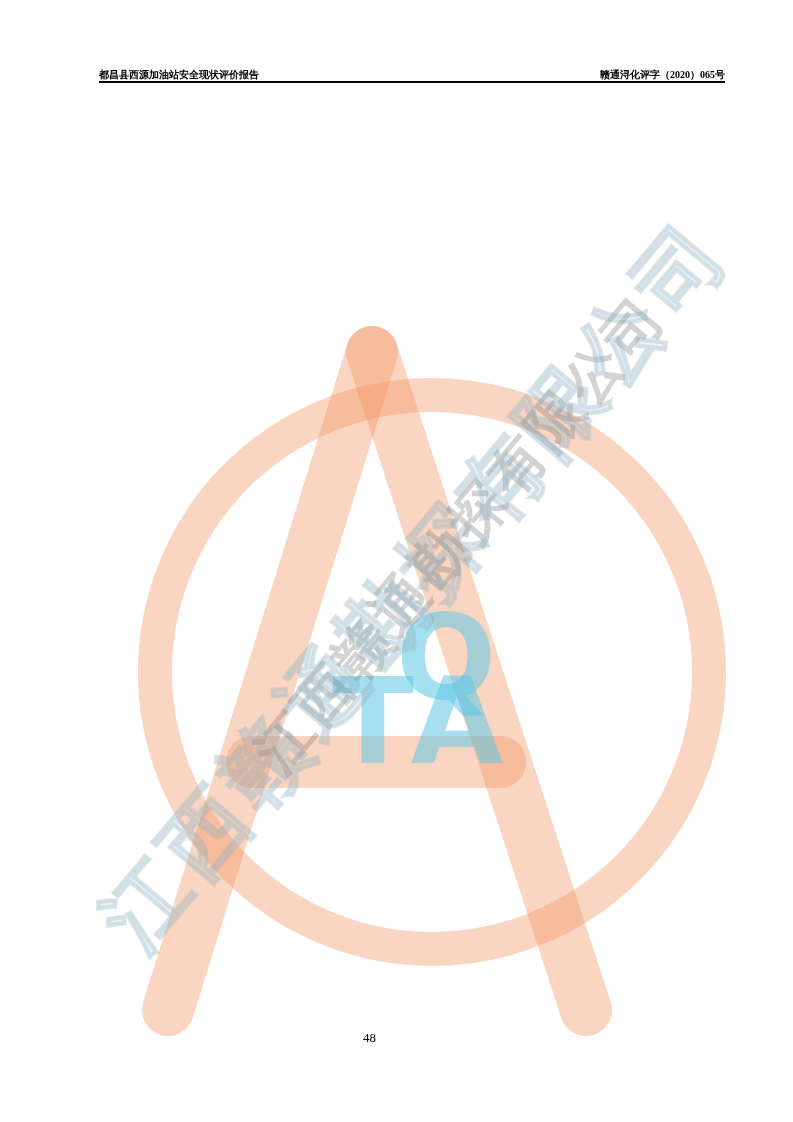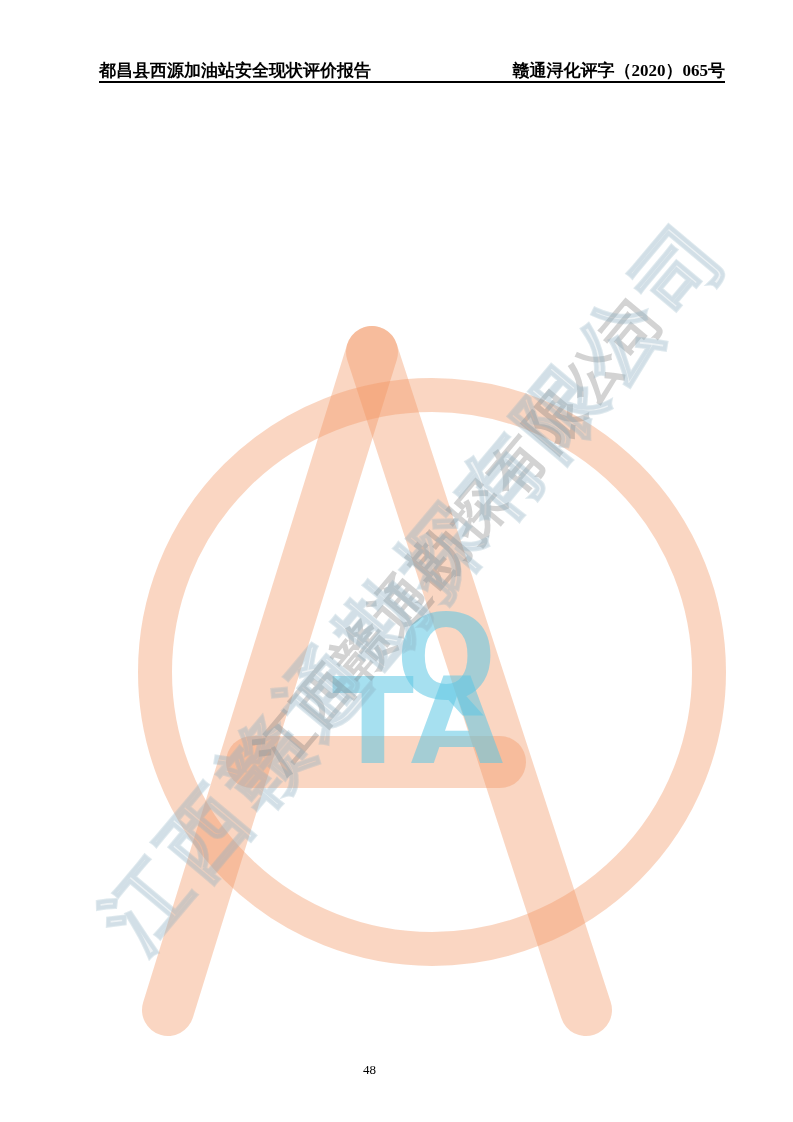--- a/index.html
+++ b/index.html
@@ -5,21 +5,21 @@
   html,body{margin:0;padding:0;}
   body{
     width:793px;height:1122px;position:relative;background:#ffffff;
     font-family:"Liberation Serif","DejaVu Serif",serif;color:#000;
     overflow:hidden;
   }
   .page{position:absolute;inset:0;}
 
   
   .hdr{position:absolute;left:99px;top:58px;width:626px;height:24px;
-       font-size:17px;font-weight:bold;display:flex;justify-content:space-between;
+       font-size:10px;font-weight:bold;display:flex;justify-content:space-between;
        align-items:flex-end;}
   .hdr-rule{position:absolute;left:99px;top:81px;width:626px;height:0;
        border-top:2px solid #000;}
 
   
   .wm{position:absolute;inset:0;z-index:0;pointer-events:none;}
   .wm-ring{position:absolute;left:138px;top:378px;width:520px;height:520px;
        border:34px solid rgba(242,148,94,0.38);border-radius:50%;}
   .wm-a{position:absolute;left:0;top:0;}
   .wm-q{position:absolute;left:396px;top:588px;font-family:"DejaVu Sans",sans-serif;
@@ -32,21 +32,21 @@
   .wm-diag2{position:absolute;left:120px;top:880px;transform:rotate(-50deg);
        transform-origin:0 50%;font-size:84px;letter-spacing:8px;white-space:nowrap;
        color:rgba(140,175,195,0.16);-webkit-text-stroke:2px rgba(140,175,195,0.28);
        font-weight:bold;}
 
   
   table.rules{position:absolute;left:99px;top:97px;width:626px;z-index:1;
        border-collapse:collapse;table-layout:fixed;font-size:13px;}
 
   
-  .footer{position:absolute;left:0;top:1062px;width:739px;text-align:center;
+  .footer{position:absolute;left:0;top:1030px;width:739px;text-align:center;
        font-size:13px;}
 </style>
 </head>
 <body>
 
 <div class="page">
 
   <div class="wm">
     <svg class="wm-a" width="793" height="1122" viewBox="0 0 793 1122">
       <g stroke="rgba(242,148,94,0.38)" stroke-width="52" fill="none" stroke-linecap="round">

